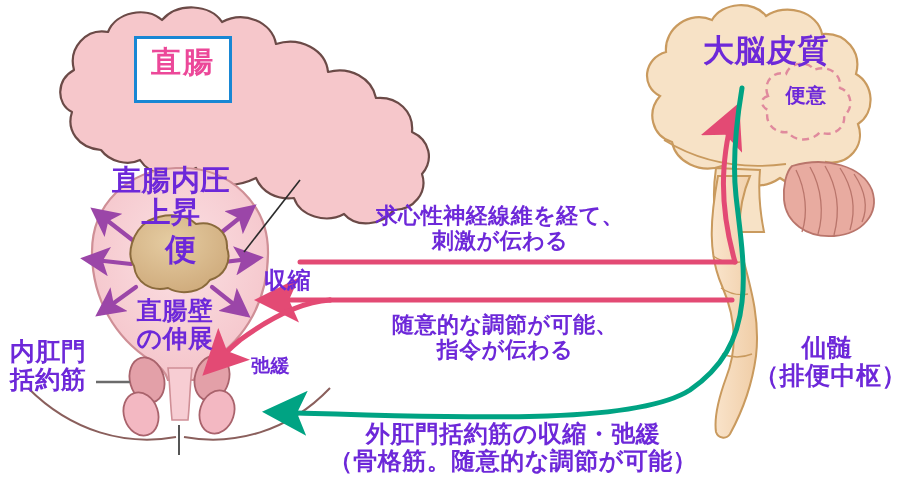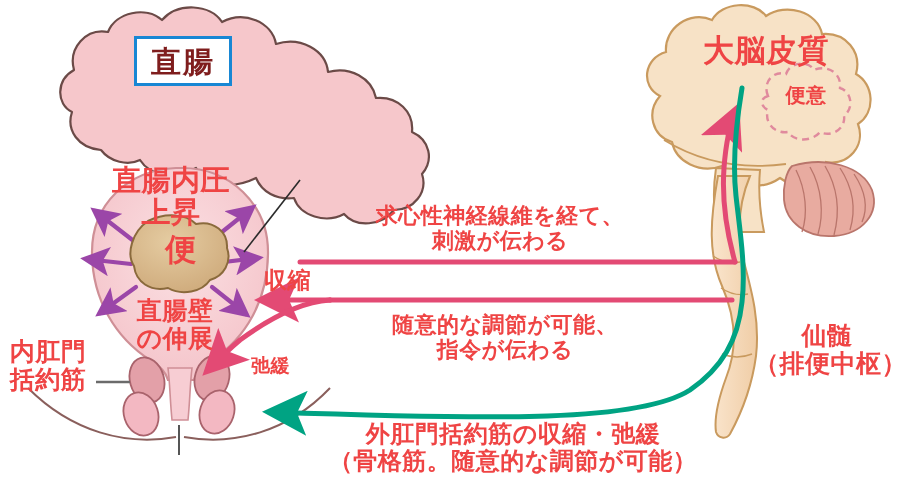--- a/index.html
+++ b/index.html
@@ -1,24 +1,24 @@
 <!DOCTYPE html>
 <html><head>
 <meta charset="utf-8">
 <style>
   html,body{margin:0;padding:0;background:#ffffff;}
   body{width:900px;height:495px;overflow:hidden;
        font-family:"DejaVu Sans","Liberation Sans",sans-serif;}
   #stage{position:relative;width:900px;height:495px;background:#fff;}
   #art{position:absolute;left:0;top:0;width:900px;height:495px;}
-  .lbl{position:absolute;color:#ef4444;font-weight:700;line-height:1.12;white-space:pre;
+  .lbl{position:absolute;color:#6d28d9;font-weight:700;line-height:1.12;white-space:pre;
        letter-spacing:.5px;}
   .ctr{text-align:center;}
   #rectum-box{position:absolute;left:134px;top:36px;border:3px solid #1887d4;background:#ffffff;
-       padding:3px 14px 0 14px;font-size:30px;font-weight:700;color:#7f1d1d;letter-spacing:2px;}
+       padding:3px 14px 17px 14px;font-size:30px;font-weight:700;color:#ec4899;letter-spacing:2px;}
 </style>
 </head>
 <body>
 
 <div id="stage">
 
   <svg id="art" viewBox="0 0 900 495" xmlns="http://www.w3.org/2000/svg">
     <defs>
       <marker id="pkArrow" markerWidth="9" markerHeight="9" refX="7.4" refY="4.5" orient="auto">
         <path d="M0,0 L9,4.5 L0,9 L2,4.5 Z" fill="#e34a74"></path>
@@ -225,19 +225,19 @@
   <div class="lbl" style="left:251px;top:355px;font-size:19px;">弛緩</div>
 
   <div class="lbl ctr" style="left:0px;top:338px;width:96px;font-size:25px;">内肛門
 括約筋</div>
 
 
   <div class="lbl ctr" style="left:676px;top:33px;width:180px;font-size:31px;">大脳皮質</div>
 
   <div class="lbl ctr" style="left:773px;top:84px;width:66px;font-size:20px;">便意</div>
 
-  <div class="lbl ctr" style="left:754px;top:322px;width:146px;font-size:25px;">仙髄
+  <div class="lbl ctr" style="left:754px;top:334px;width:146px;font-size:25px;">仙髄
 （排便中枢）</div>
 
   <div class="lbl ctr" style="left:303px;top:421px;width:420px;font-size:24px;">外肛門括約筋の収縮・弛緩
 （骨格筋。随意的な調節が可能）</div>
 
 </div>
 
 </body></html>

